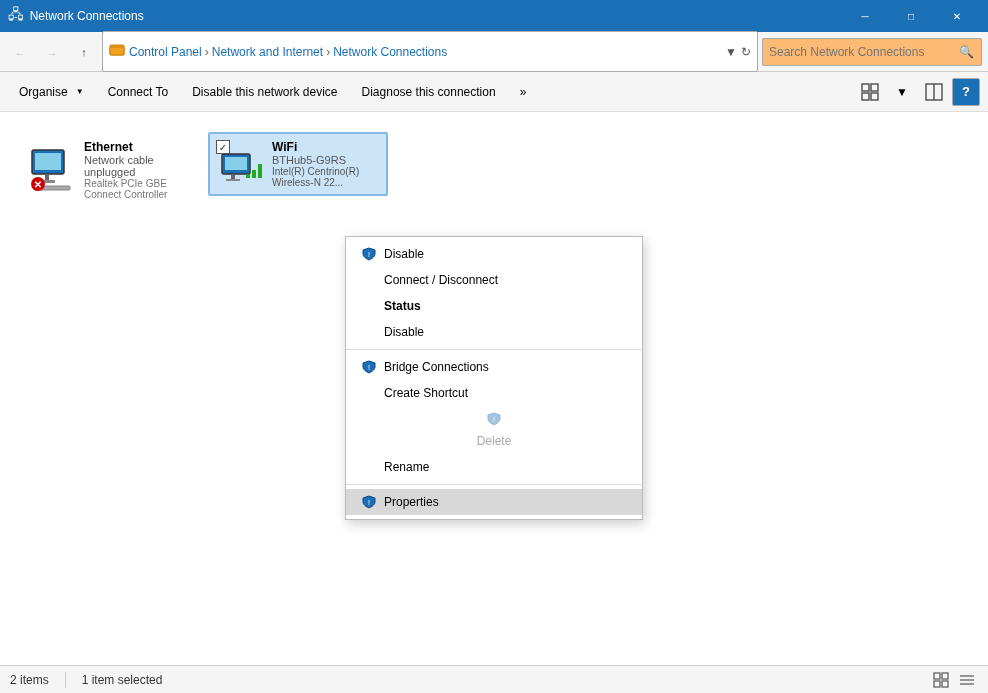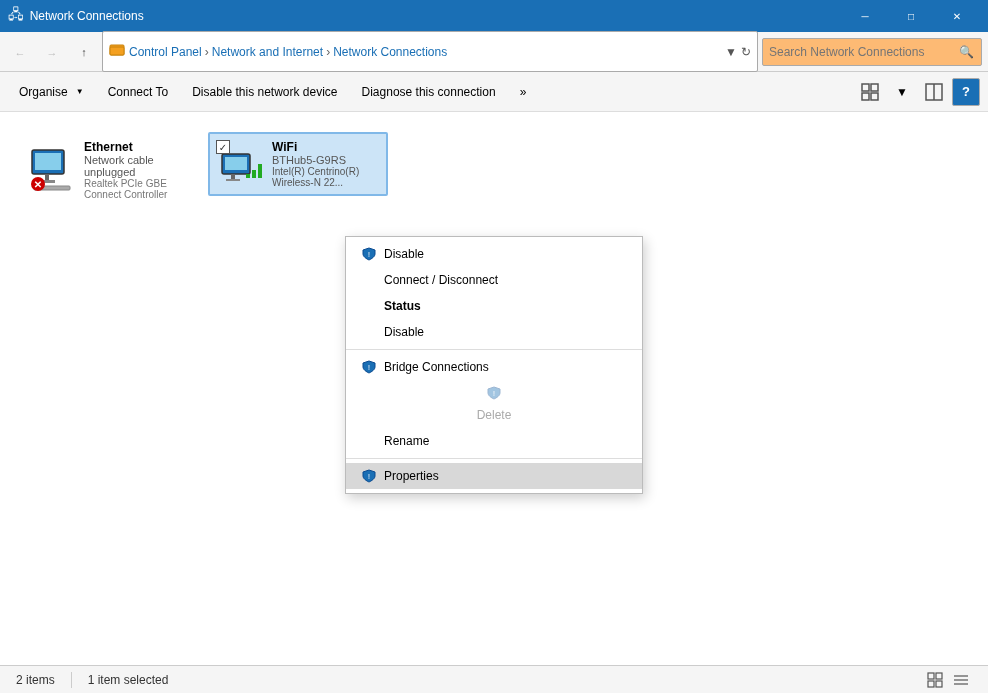--- a/index.html
+++ b/index.html
@@ -180,21 +180,21 @@
       flex-shrink: 0;
     }
 
     
     #status-bar {
       height: 28px;
       background: #f5f5f5;
       border-top: 1px solid #ccc;
       display: flex;
       align-items: center;
-      padding: 0 16px;
+      padding: 0 10px;
       font-size: 12px;
       color: #333;
       gap: 16px;
     }
     .status-sep { width: 1px; height: 16px; background: #ccc; }
     .status-right { margin-left: auto; display: flex; gap: 4px; }
     .status-view-btn {
       width: 22px; height: 22px;
       display: flex; align-items: center; justify-content: center;
       border: 1px solid transparent;
@@ -356,20 +356,24 @@
       <div class="ctx-separator"></div>
 
       <div class="ctx-item">
         <svg class="ctx-shield" viewBox="0 0 14 14">
           <path d="M7 1 L13 3 L13 7 C13 10.5 7 13 7 13 C7 13 1 10.5 1 7 L1 3 Z" fill="#1a6fb5" stroke="#0a4a90" stroke-width="1"></path>
           <text x="7" y="10" text-anchor="middle" font-size="7" fill="white">!</text>
         </svg>
         <span>Bridge Connections</span>
       </div>
 
+      <div class="ctx-item">
+        <span style="width:14px;"></span>
+        <span>Create Shortcut</span>
+      </div>
 
       <div class="ctx-item disabled">
         <svg class="ctx-shield" viewBox="0 0 14 14" style="opacity:0.4;">
           <path d="M7 1 L13 3 L13 7 C13 10.5 7 13 7 13 C7 13 1 10.5 1 7 L1 3 Z" fill="#1a6fb5" stroke="#0a4a90" stroke-width="1"></path>
           <text x="7" y="10" text-anchor="middle" font-size="7" fill="white">!</text>
         </svg>
         <span>Delete</span>
       </div>
 
       <div class="ctx-item">

